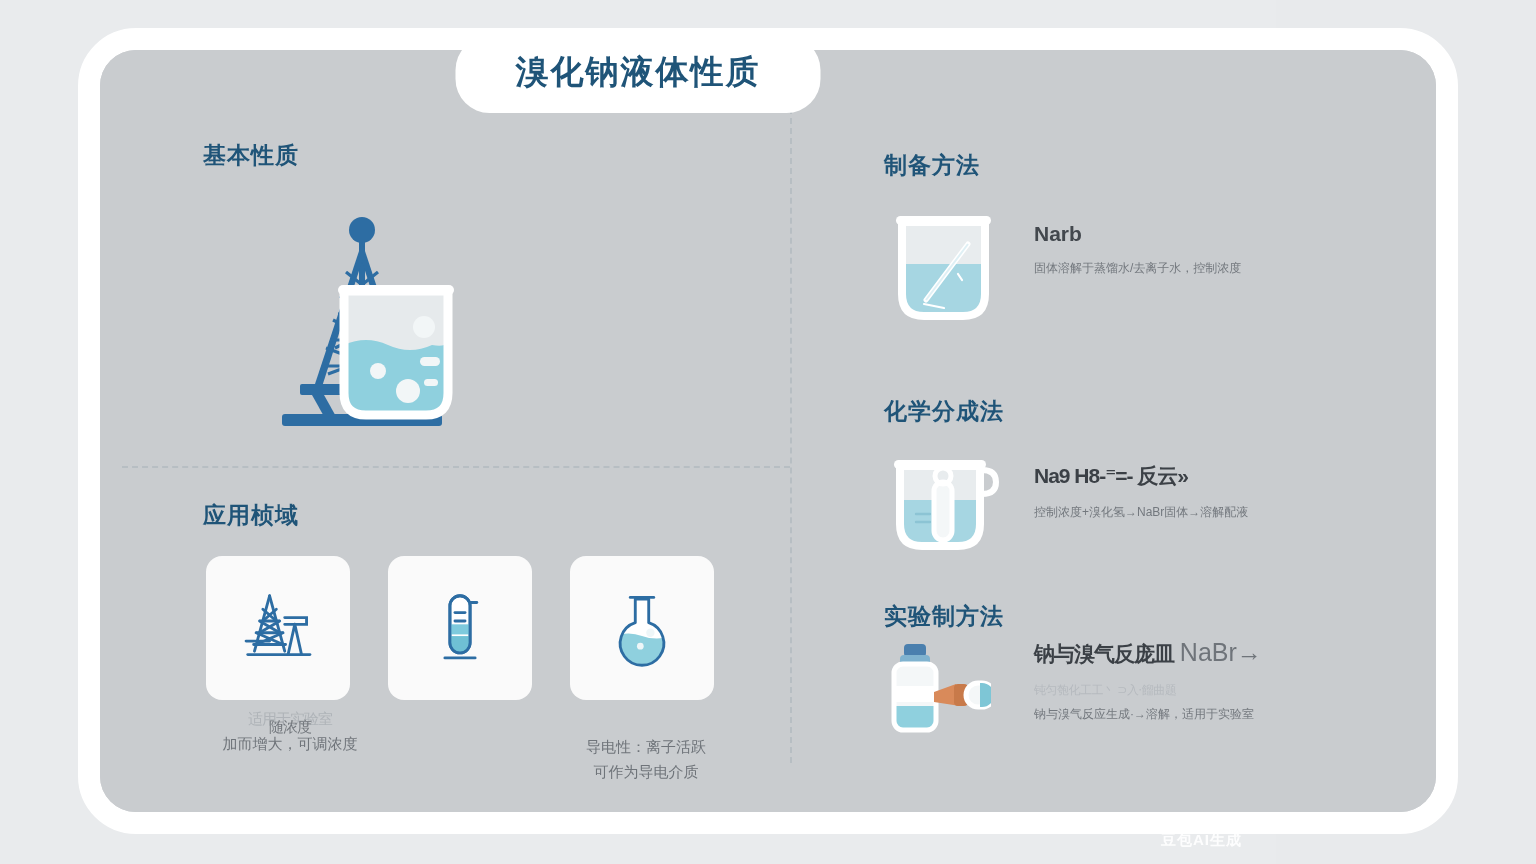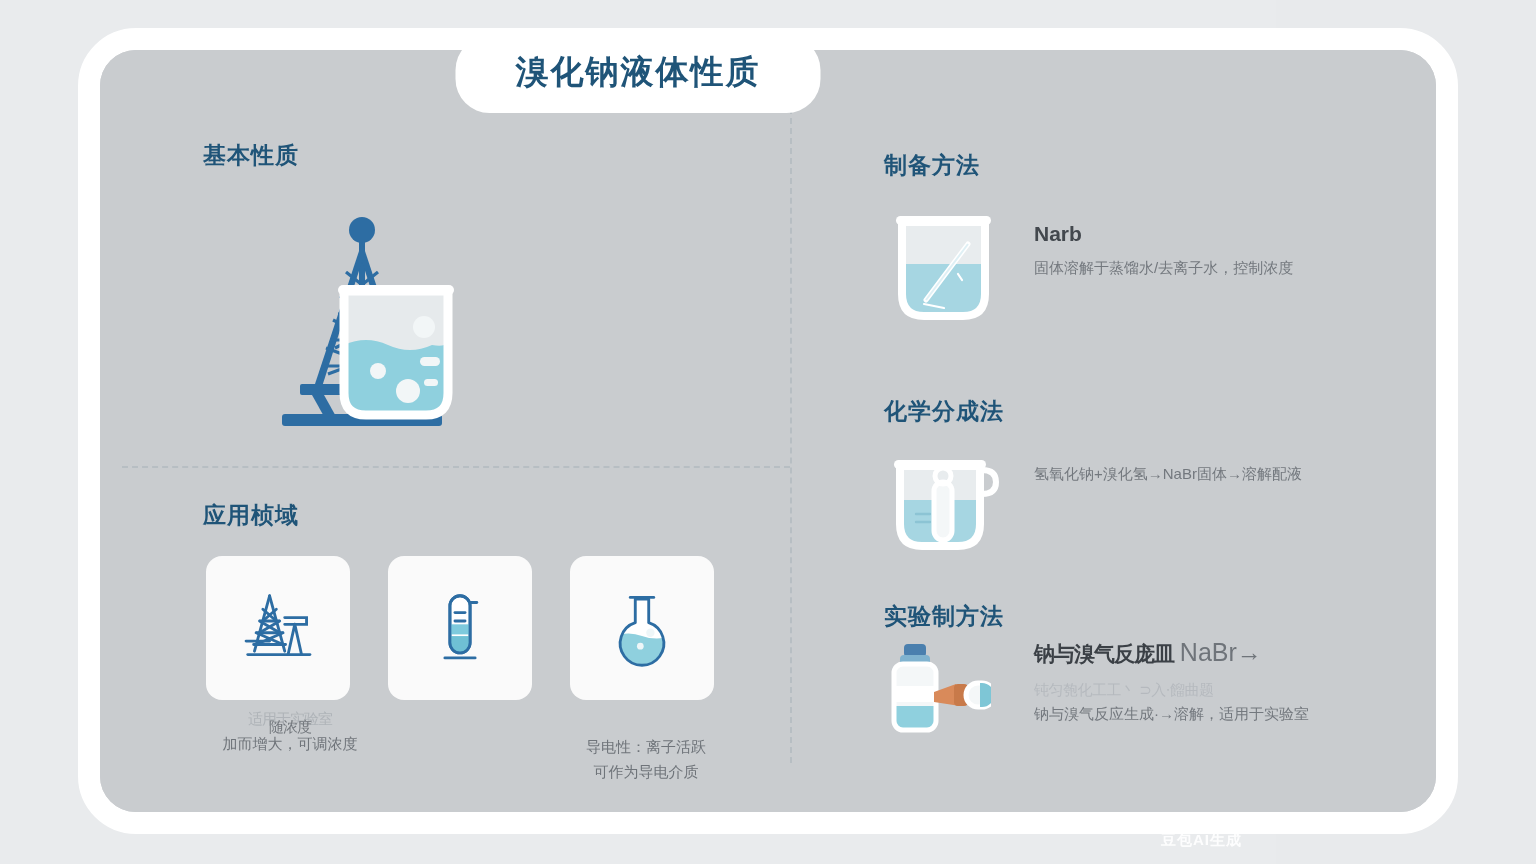--- a/index.html
+++ b/index.html
@@ -87,21 +87,21 @@
   #prep-title{left:884px;top:150px;}
   #chem-title{left:884px;top:396px;}
   #exp-title{left:884px;top:601px;}
 
   .method{position:absolute;}
   .m-icon{position:absolute;left:0;top:0;width:115px;height:115px;}
   .m-body{position:absolute;left:148px;top:10px;width:360px;}
   .m-head{font-size:21px;font-weight:bold;color:#43484e;margin:0 0 10px 0;white-space:nowrap;}
   .m-head .garble{color:#3b4046;letter-spacing:-1px;}
   .m-head .thin{font-weight:normal;color:#6f747a;font-size:25px;}
-  .m-sub{font-size:15px;color:#73787e;line-height:24px;white-space:nowrap;}
+  .m-sub{font-size:12px;color:#73787e;line-height:24px;white-space:nowrap;}
   .m-sub.faded{color:#a9aeb4;opacity:.6;filter:blur(.3px);letter-spacing:-.5px;}
 
   #m1{left:886px;top:212px;}
   #m2{left:886px;top:452px;}
   #m3{left:876px;top:636px;}
   #m3 .m-body{left:158px;top:2px;}
 
   
   .watermark{
     position:absolute;right:34px;bottom:14px;color:#ffffff;font-size:15px;
@@ -301,21 +301,22 @@
           <path d="M30,62 L44,62 M30,70 L44,70" stroke="#8cc4d4" stroke-width="2.4" stroke-linecap="round"></path>
         </g>
         <path d="M14,14 L94,14 L94,72 Q94,94 72,94 L36,94 Q14,94 14,72 Z" fill="none" stroke="#ffffff" stroke-width="8" stroke-linejoin="round"></path>
         <rect x="8" y="8" width="92" height="9" rx="4.5" fill="#ffffff"></rect>
         <rect x="48" y="30" width="18" height="58" rx="9" fill="#f4f7f8" stroke="#ffffff" stroke-width="5"></rect>
         <circle cx="57" cy="24" r="8" fill="none" stroke="#ffffff" stroke-width="5"></circle>
         <path d="M96,18 q14,0 14,12 q0,12 -14,12" fill="none" stroke="#ffffff" stroke-width="6"></path>
       </svg>
     </span>
     <div class="m-body">
-      <div class="m-sub">氢氧化钠+溴化氢→NaBr固体→溶解配液</div>
+      <p class="m-head"><span class="garble">Na9 H8-⁼=- 反云»</span></p>
+      <div class="m-sub">控制浓度+溴化氢→NaBr固体→溶解配液</div>
     </div>
   </div>
 
   <div class="sec-title" id="exp-title">实验制方法</div>
 
   <div class="method" id="m3">
     <span class="m-icon">
       <svg viewBox="0 0 115 115" width="115" height="115">
         <defs>
             <clipPath id="bt">

